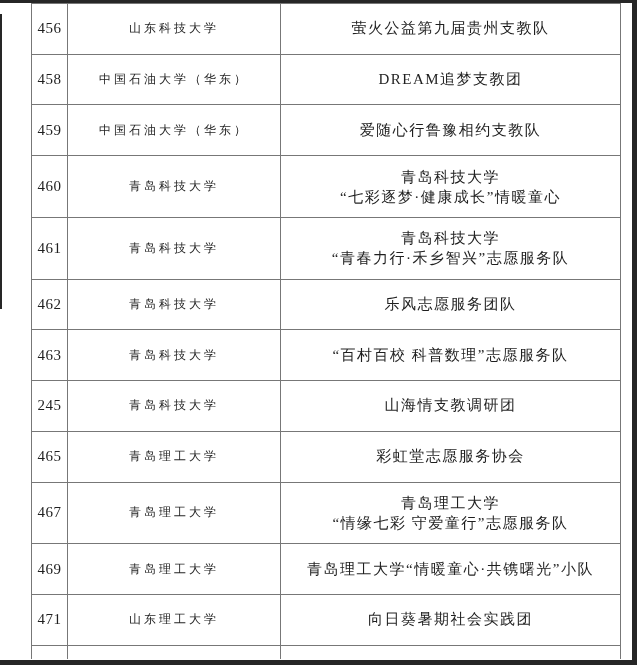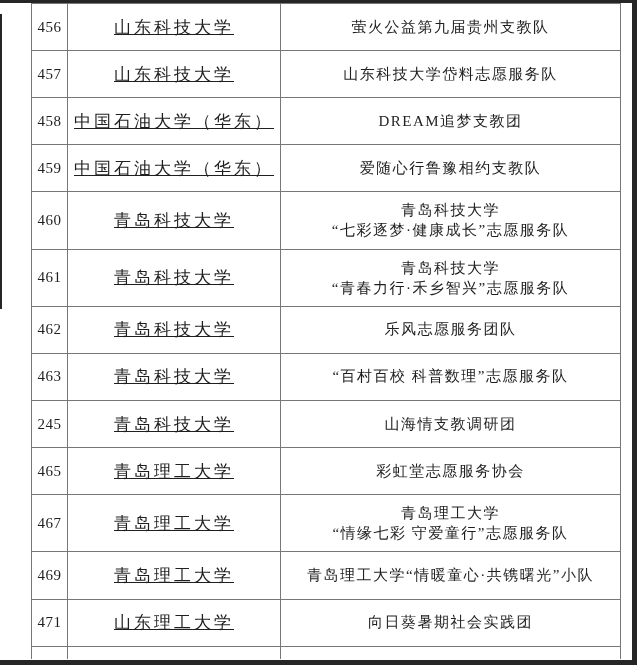--- a/index.html
+++ b/index.html
@@ -28,21 +28,21 @@
     border:1px solid var(--border);
     padding:0 2px;text-align:center;vertical-align:middle;
     overflow:hidden;white-space:nowrap;
   }
   tr.single{height:37px;}
   tr.double{height:45px;}
   tr.sliver{height:10px;}
   tr.sliver td{border-bottom:none;}
 
   td.no-cell{font-size:15px;letter-spacing:0.5px;}
-  td.uni-cell{font-size:17px;letter-spacing:3px;text-decoration:underline;}
+  td.uni-cell{font-size:12px;letter-spacing:3px;}
   td.team-cell{font-size:15px;letter-spacing:1.5px;}
   .team-line{line-height:20px;}
   tr.single .team-line{line-height:normal;}
 </style>
 </head>
 <body>
 
 <div class="page">
   <table class="roster">
     <colgroup>
@@ -52,46 +52,39 @@
     </colgroup>
     <tbody id="tbody">
         <tr class="single">
     <td class="no-cell">456</td>
     <td class="uni-cell">山东科技大学</td>
     <td class="team-cell">
             <div class="team-line">萤火公益第九届贵州支教队</div>
           </td>
   </tr>
         <tr class="single">
-    <td class="no-cell">457</td>
-    <td class="uni-cell">山东科技大学</td>
-    <td class="team-cell">
-            <div class="team-line">山东科技大学岱料志愿服务队</div>
-          </td>
-  </tr>
-        <tr class="single">
     <td class="no-cell">458</td>
     <td class="uni-cell">中国石油大学（华东）</td>
     <td class="team-cell">
             <div class="team-line">DREAM追梦支教团</div>
           </td>
   </tr>
         <tr class="single">
     <td class="no-cell">459</td>
     <td class="uni-cell">中国石油大学（华东）</td>
     <td class="team-cell">
             <div class="team-line">爱随心行鲁豫相约支教队</div>
           </td>
   </tr>
         <tr class="double">
     <td class="no-cell">460</td>
     <td class="uni-cell">青岛科技大学</td>
     <td class="team-cell">
             <div class="team-line">青岛科技大学</div>
-            <div class="team-line">“七彩逐梦·健康成长”志愿服务队</div>
+            <div class="team-line">“七彩逐梦·健康成长”情暖童心</div>
           </td>
   </tr>
         <tr class="double">
     <td class="no-cell">461</td>
     <td class="uni-cell">青岛科技大学</td>
     <td class="team-cell">
             <div class="team-line">青岛科技大学</div>
             <div class="team-line">“青春力行·禾乡智兴”志愿服务队</div>
           </td>
   </tr>

